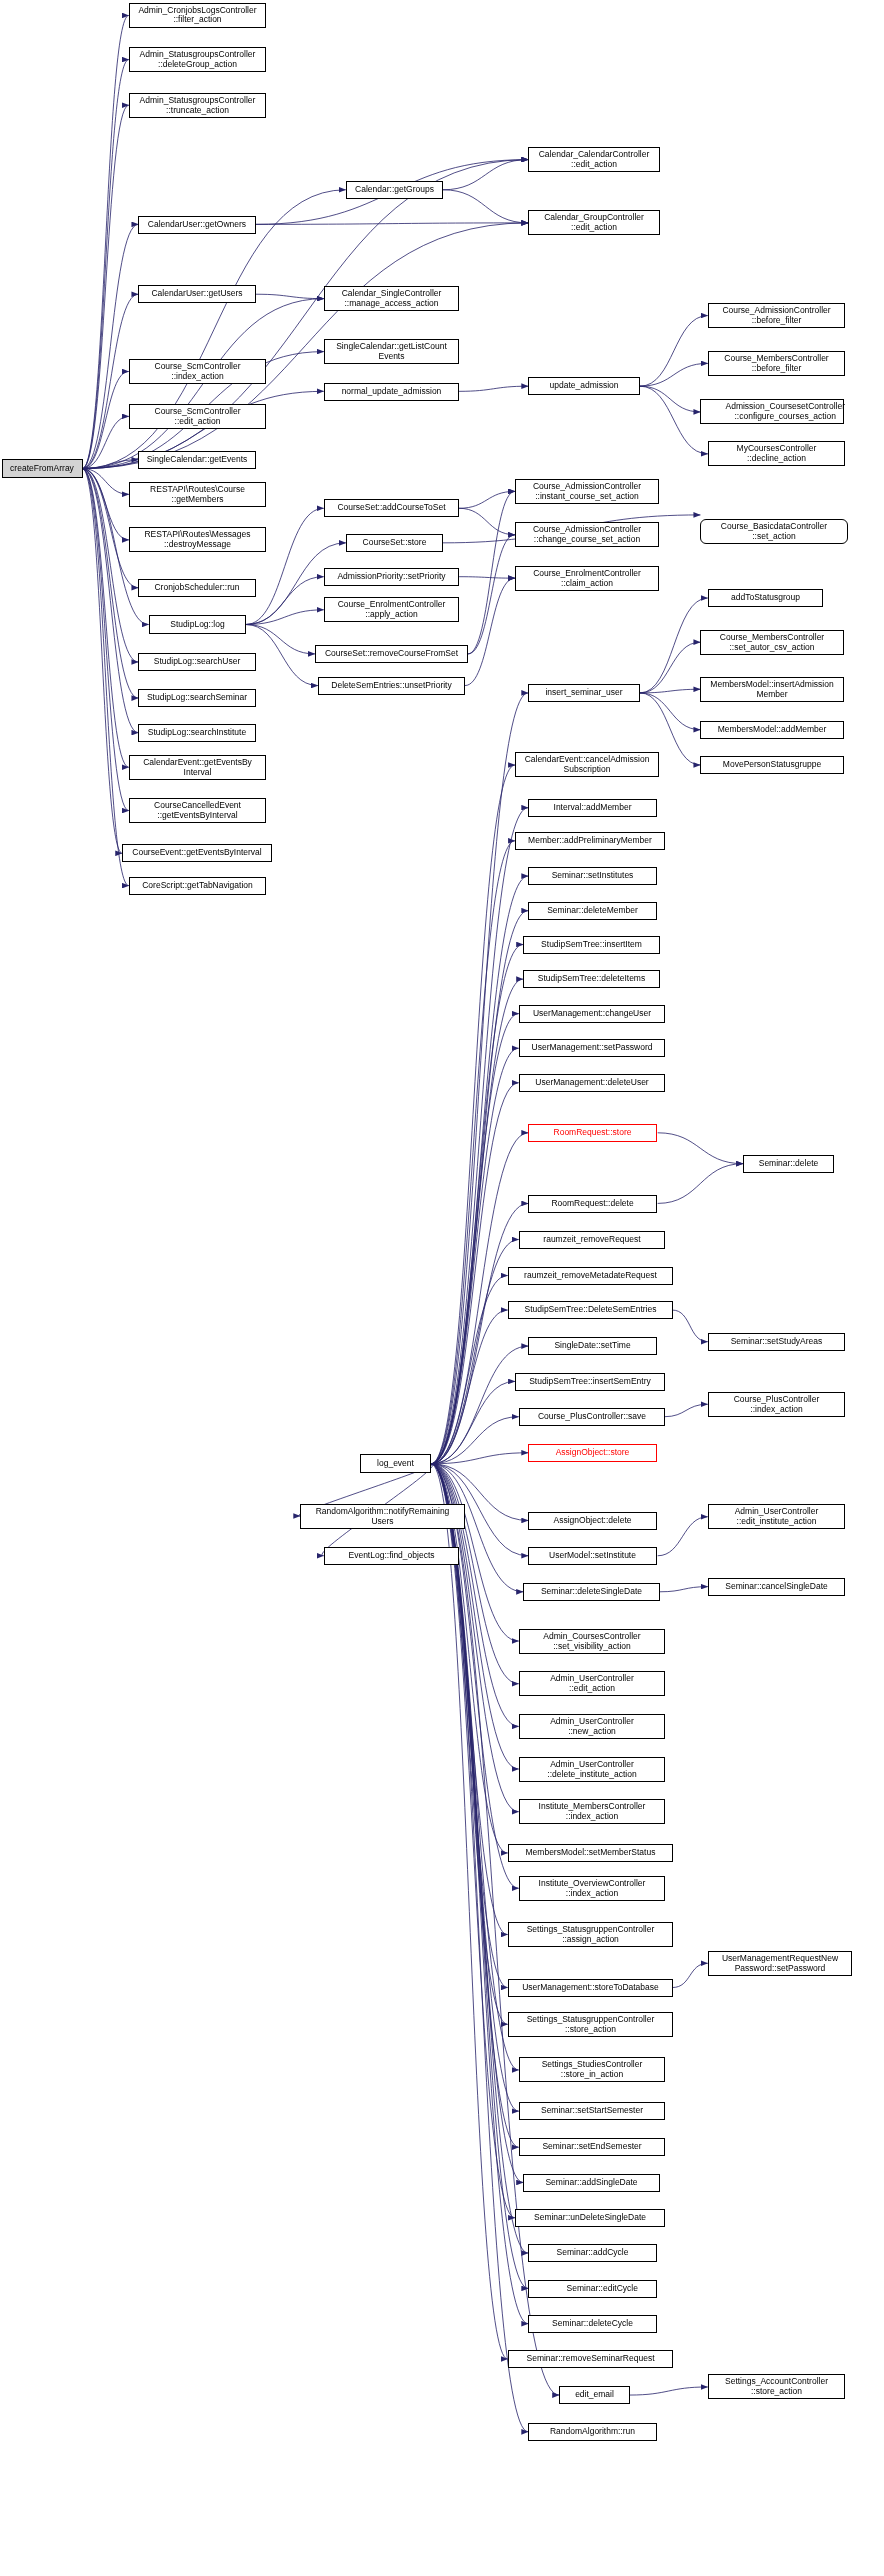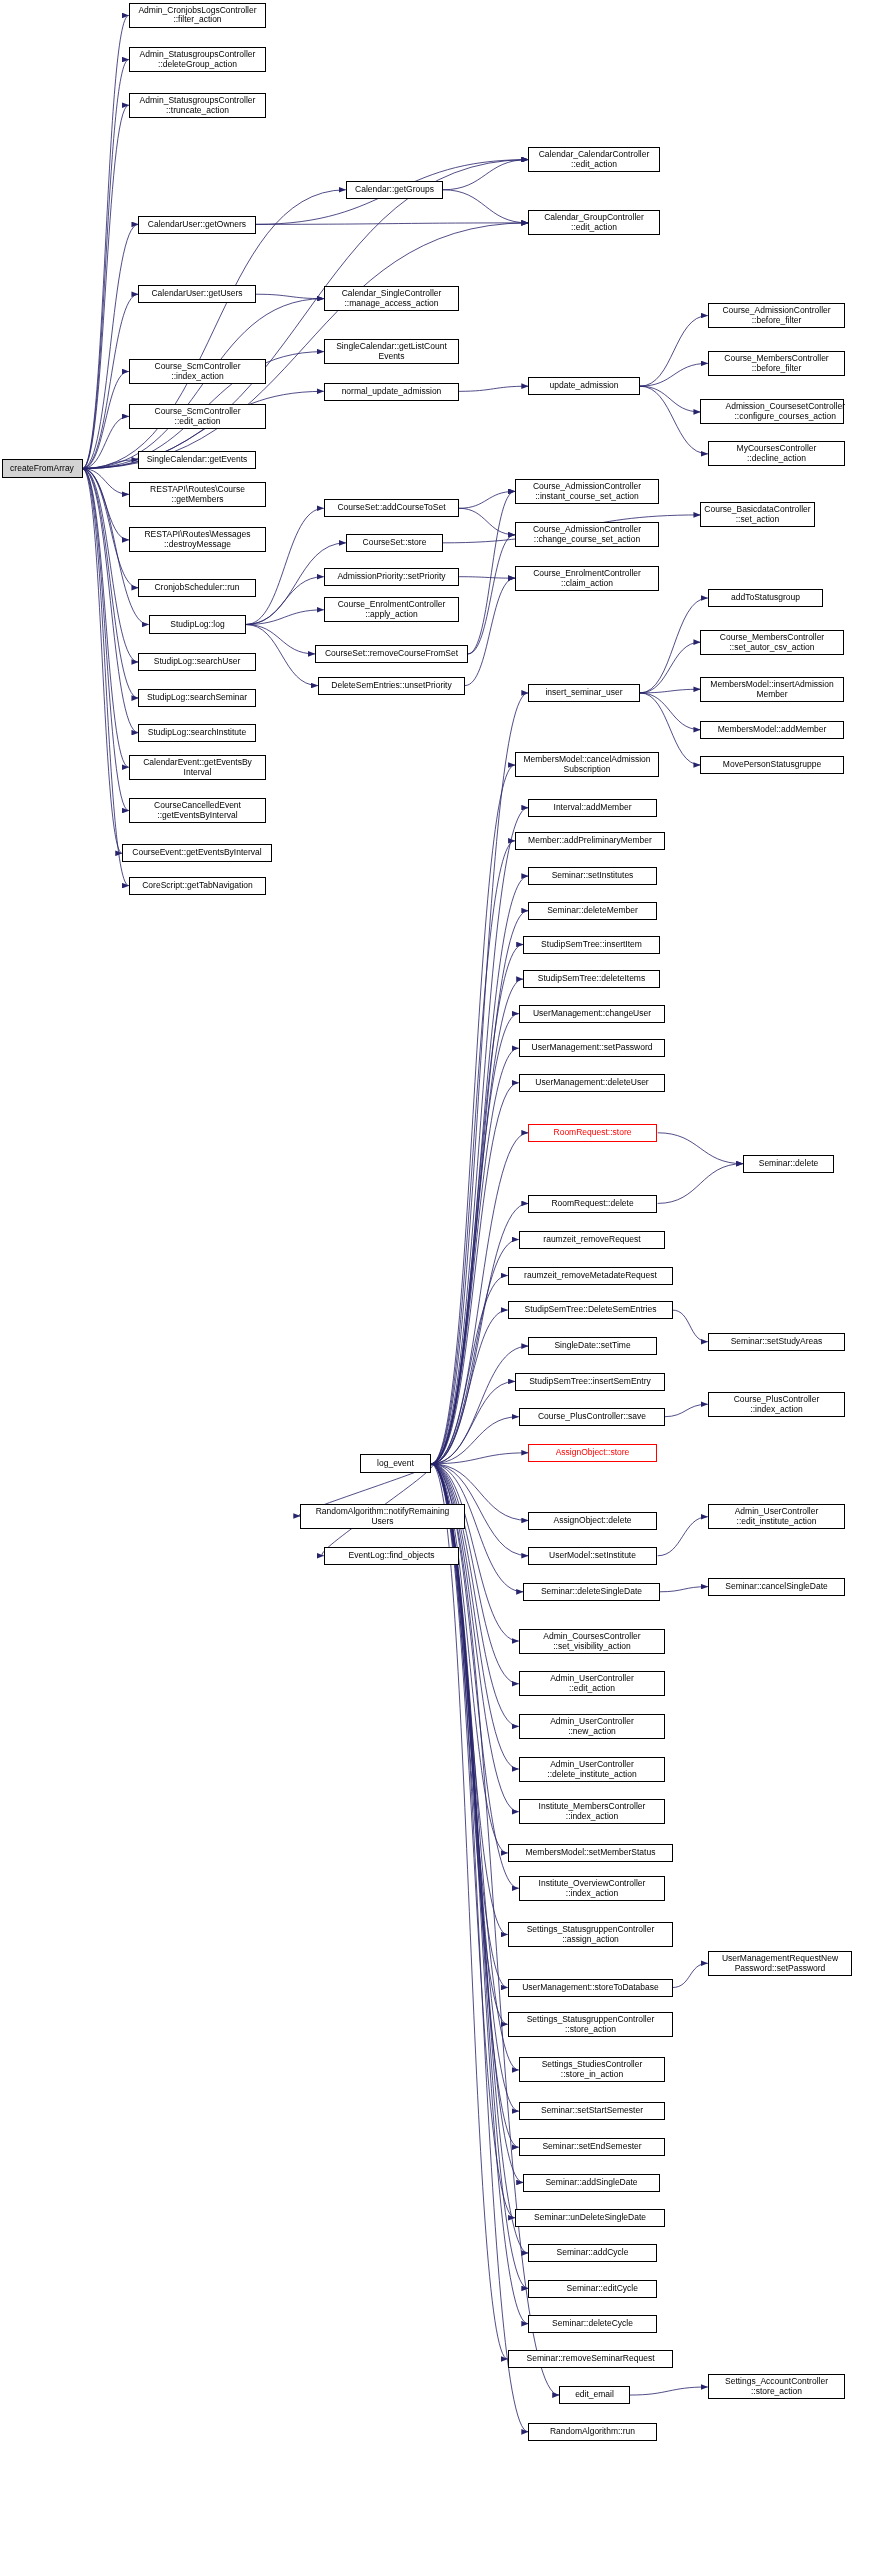--- a/index.html
+++ b/index.html
@@ -268,21 +268,21 @@
         <span>::instant_course_set_action</span>
       </div>
       <div class="node" style="left: 515px; top: 522px; width: 144px; height: 25px;">
         <span>Course_AdmissionController</span>
         <span>::change_course_set_action</span>
       </div>
       <div class="node" style="left: 515px; top: 566px; width: 144px; height: 25px;">
         <span>Course_EnrolmentController</span>
         <span>::claim_action</span>
       </div>
-      <div class="node" style="left: 700px; top: 502px; width: 115px; height: 25px;">
+      <div class="node" style="left: 700px; top: 519px; width: 148px; height: 25px; border-radius: 6px;">
         <span>Course_BasicdataController</span>
         <span>::set_action</span>
       </div>
       <div class="node" style="left: 708px; top: 589px; width: 115px; height: 17.7px;">
         <span>addToStatusgroup</span>
       </div>
       <div class="node" style="left: 700px; top: 630px; width: 144px; height: 25px;">
         <span>Course_MembersController</span>
         <span>::set_autor_csv_action</span>
       </div>
@@ -293,21 +293,21 @@
         <span>MembersModel::insertAdmission</span>
         <span>Member</span>
       </div>
       <div class="node" style="left: 700px; top: 721px; width: 144px; height: 17.7px;">
         <span>MembersModel::addMember</span>
       </div>
       <div class="node" style="left: 700px; top: 756px; width: 144px; height: 17.7px;">
         <span>MovePersonStatusgruppe</span>
       </div>
       <div class="node" style="left: 515px; top: 752px; width: 144px; height: 25px;">
-        <span>MembersModel::cancelAdmission</span>
+        <span>CalendarEvent::cancelAdmission</span>
         <span>Subscription</span>
       </div>
       <div class="node" style="left: 528px; top: 799px; width: 129px; height: 17.7px;">
         <span>Interval::addMember</span>
       </div>
       <div class="node" style="left: 515px; top: 832px; width: 150px; height: 17.7px;">
         <span>Member::addPreliminaryMember</span>
       </div>
       <div class="node" style="left: 528px; top: 867px; width: 129px; height: 17.7px;">
         <span>Seminar::setInstitutes</span>

